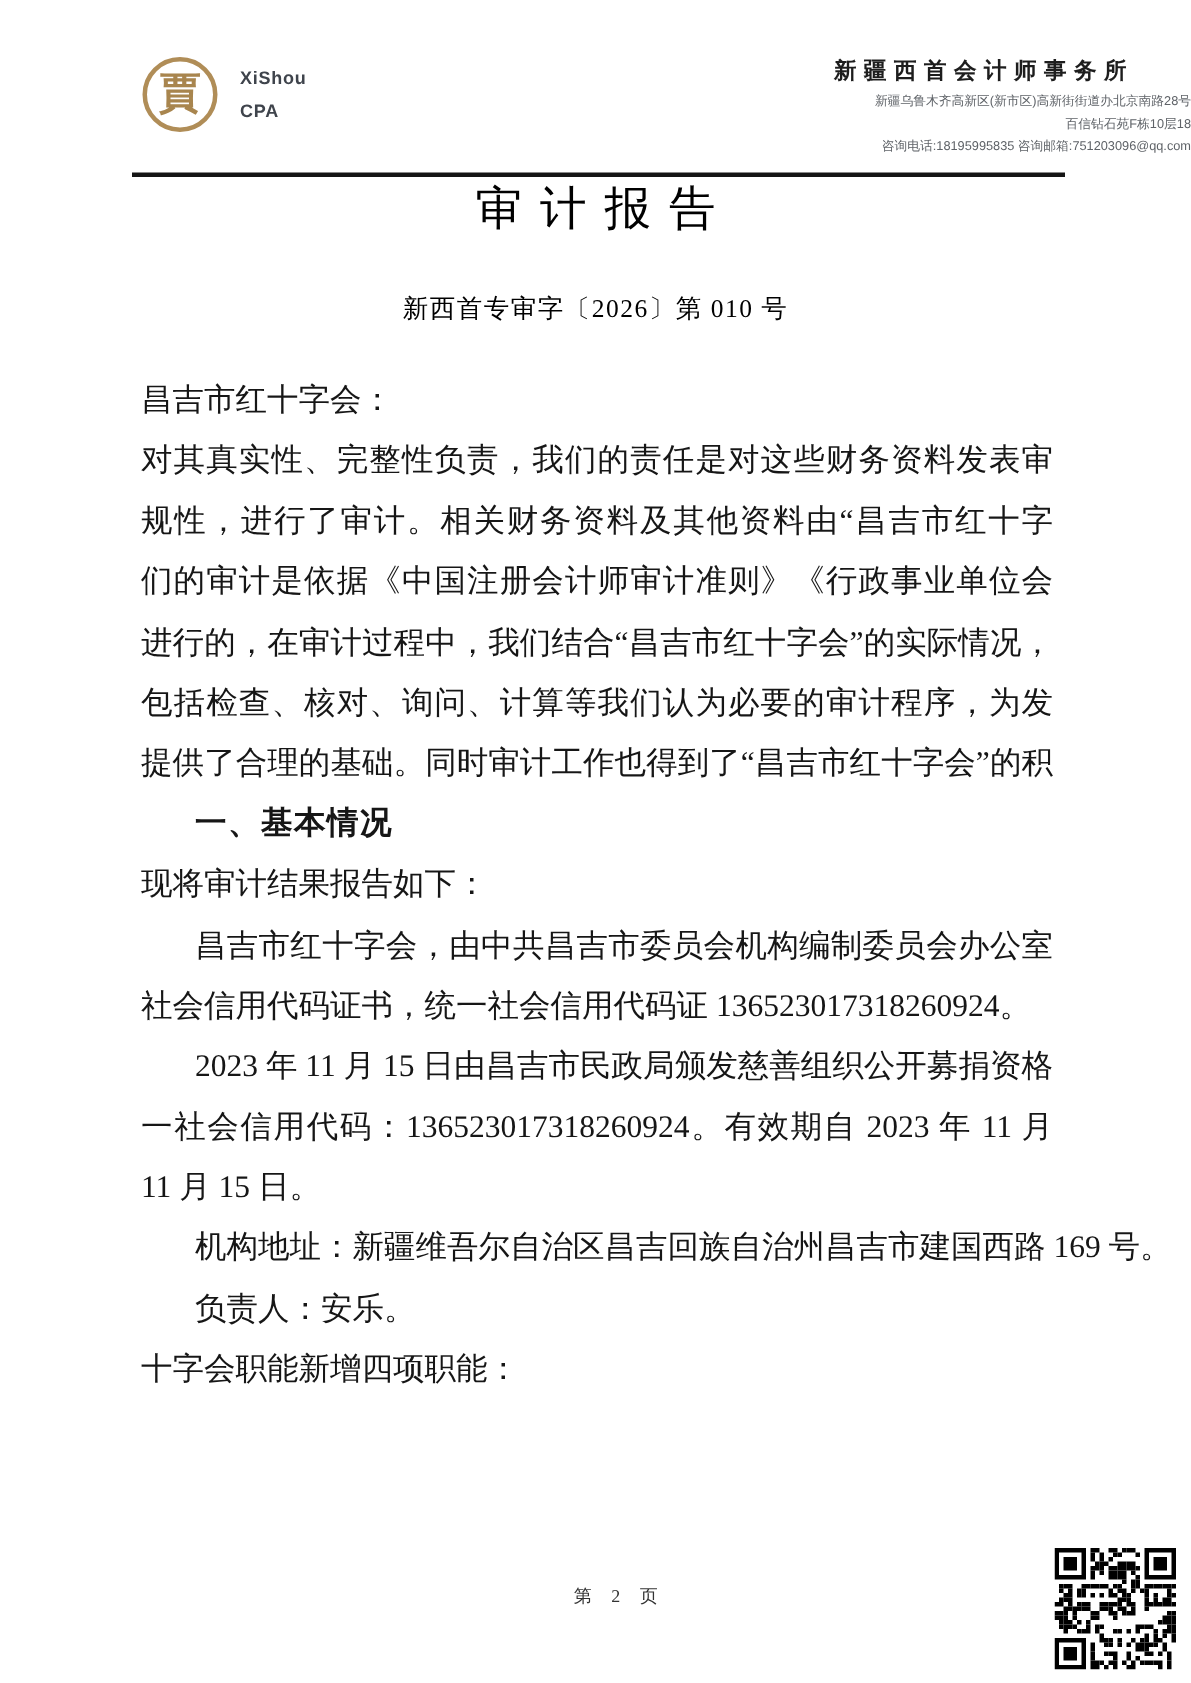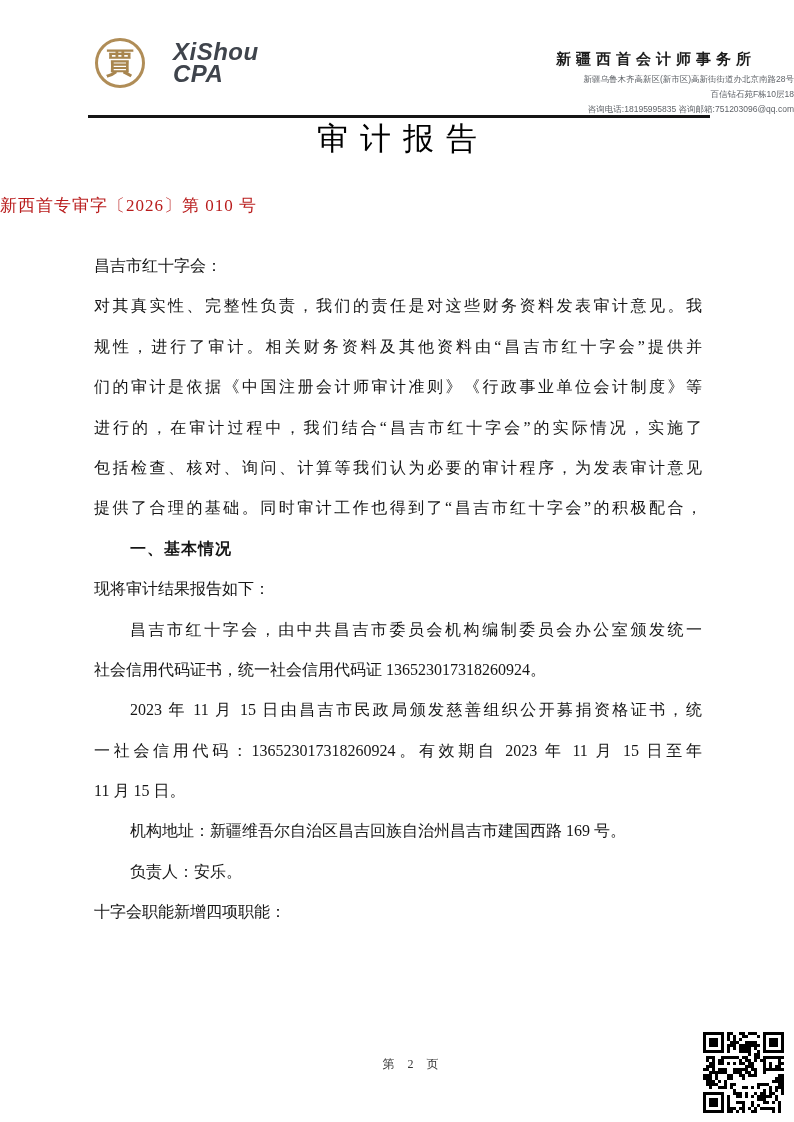--- a/index.html
+++ b/index.html
@@ -19,26 +19,26 @@
     width:50px;height:50px;border-radius:50%;
     border:3px solid #b08d57;
     display:flex;align-items:center;justify-content:center;
     box-sizing:border-box;
   }
   .logo-char{
     font-size:28px;line-height:28px;color:#a8854e;
     font-family:"Liberation Serif",serif;font-weight:bold;
   }
   .logo-wordmark{
-    margin-left:28px;
+    margin-left:15px;
     font-family:"Liberation Sans","DejaVu Sans",sans-serif;
     font-weight:bold;color:#3f444c;
-    font-size:24px;line-height:22px;letter-spacing:0.5px;font-style:italic;
-  }
-  .firm-block{position:absolute;left:556px;top:50px;width:238px;}
+    font-size:12px;line-height:22px;letter-spacing:0.5px;
+  }
+  .firm-block{position:absolute;left:556px;top:38px;width:238px;}
   .firm-name{
     font-size:15px;font-weight:bold;color:#1d1d1d;
     letter-spacing:5px;white-space:nowrap;
     font-family:"Liberation Serif",serif;
   }
   .firm-line{
     margin-top:5px;
     font-size:8.5px;line-height:10px;color:#5f6368;
     font-family:"Liberation Sans",sans-serif;
     white-space:nowrap;
@@ -51,27 +51,28 @@
 
   
   .report-title{
     position:absolute;top:118px;left:0;width:100%;
     text-align:center;
     font-size:31px;letter-spacing:12px;text-indent:12px;
     color:#000000;
   }
   .doc-number{
     position:absolute;top:194px;left:0;width:100%;
-    font-size:17px;letter-spacing:1px;color:#b91c1c;
+    text-align:center;
+    font-size:17px;letter-spacing:1px;color:#000000;
   }
 
   
   .body-text{
     position:absolute;left:94px;top:246px;width:608px;
-    font-size:16px;color:#161616;
+    font-size:21px;color:#161616;
   }
   .line{
     height:40.4px;line-height:40.4px;
     white-space:nowrap;
   }
   .line.fill{
     text-align:justify;text-align-last:justify;
     white-space:normal;overflow:hidden;
   }
   .line.indent{padding-left:36px;}

